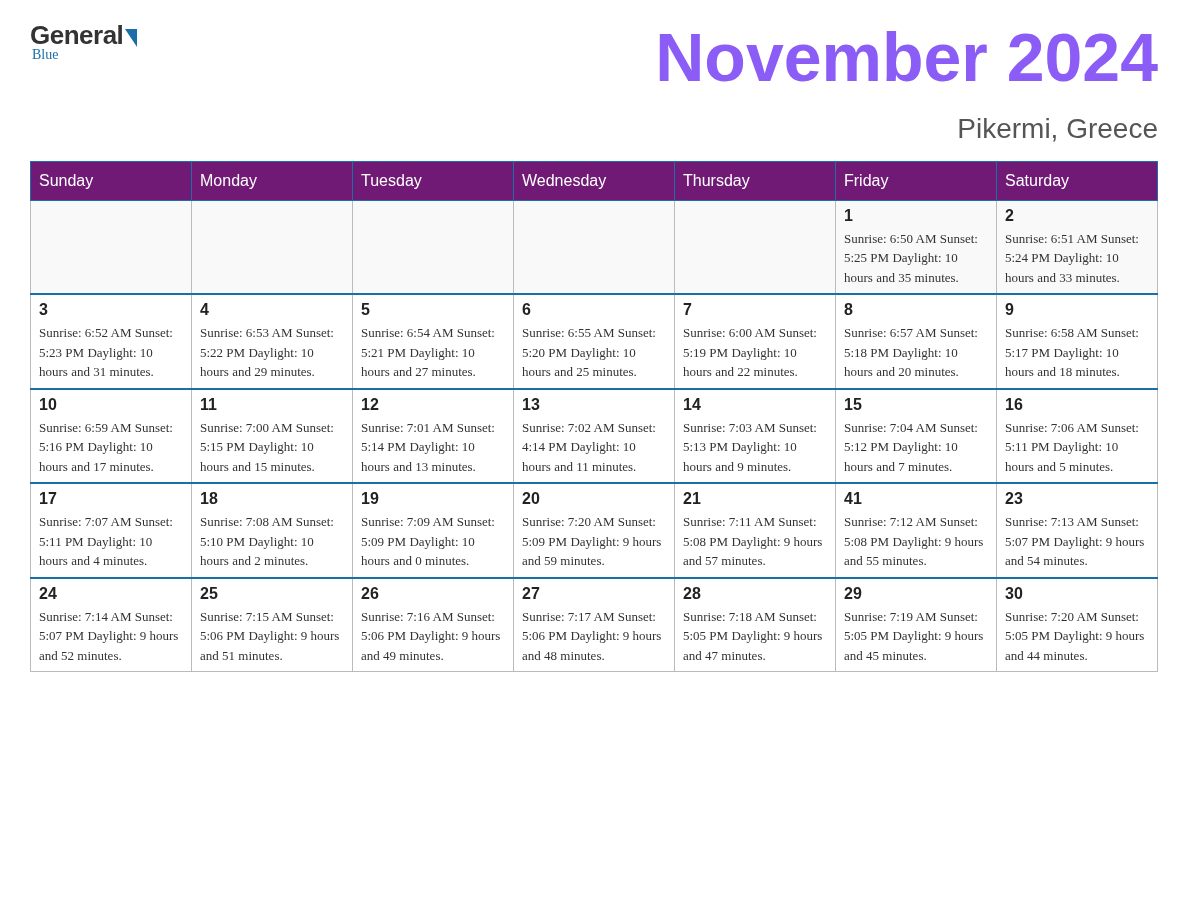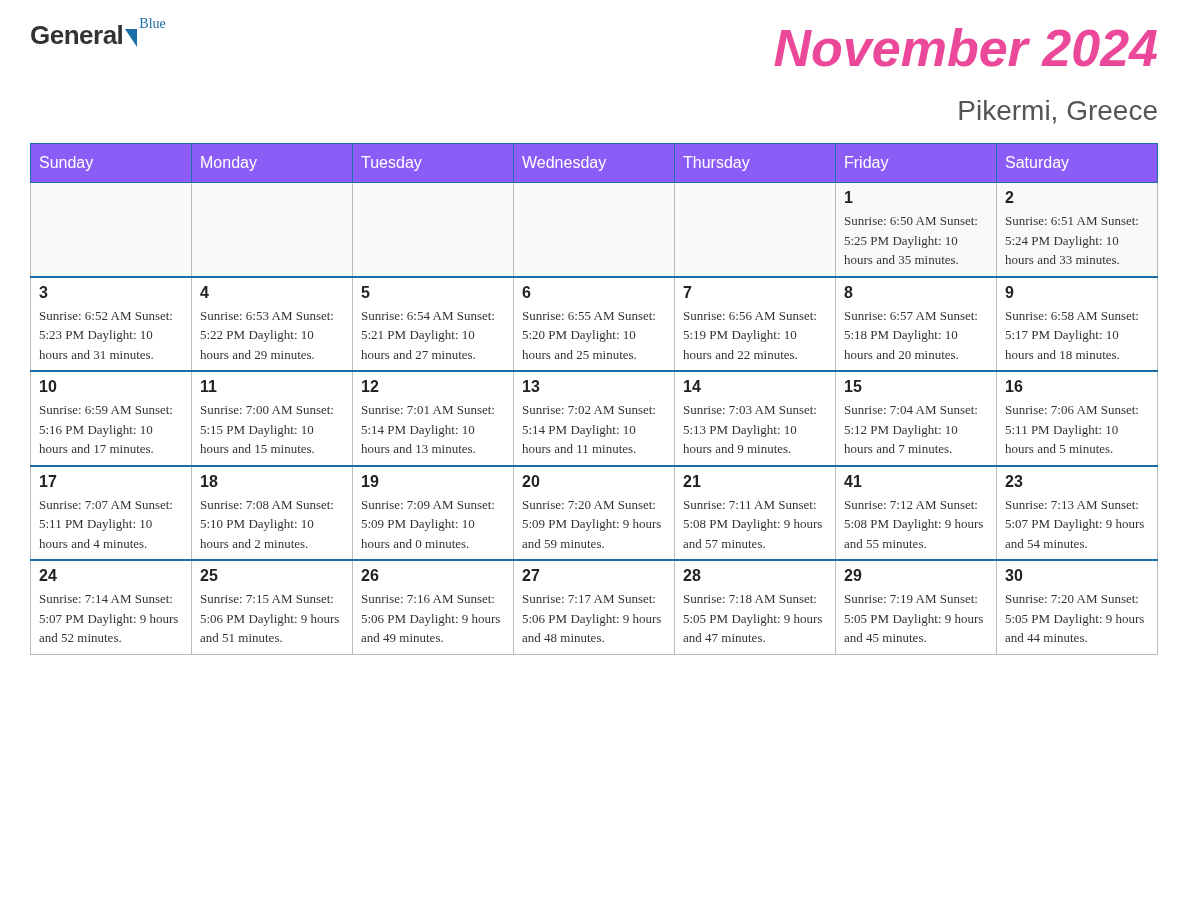--- a/index.html
+++ b/index.html
@@ -12,20 +12,21 @@
       min-height: 918px;
     }
     .header {
       display: flex;
       justify-content: space-between;
       align-items: flex-start;
       margin-bottom: 16px;
     }
     .logo {
       display: flex;
+      flex-direction: column;
       align-items: flex-start;
     }
     .logo-top {
       display: flex;
       align-items: center;
     }
     .logo-general {
       font-size: 26px;
       font-weight: bold;
       color: #333;
@@ -44,38 +45,37 @@
       font-size: 14px;
       color: #1a6fa8;
       margin-top: -4px;
       margin-left: 2px;
       font-family: Liberation Serif, serif;
     }
     .title-section {
       text-align: right;
     }
     .main-title {
-      font-size: 52px;
+      font-size: 68px;
       font-weight: bold;
-      color: #ec4899;
+      color: #8b5cf6;
       line-height: 1.1;
-      font-style: italic;
     }
     .subtitle {
       font-size: 28px;
       color: #555;
       margin-top: 18px;
     }
     .calendar {
       width: 100%;
       border-collapse: collapse;
       border: 1px solid #aaa;
     }
     .calendar th {
-      background-color: #8b5cf6;
+      background-color: #701a75;
       color: #fff;
       padding: 10px 8px;
       text-align: left;
       font-size: 16px;
       font-weight: normal;
       border: 1px solid #1a6fa8;
     }
     .calendar td {
       vertical-align: top;
       padding: 6px 8px;
@@ -175,21 +175,21 @@
 Daylight: 10 hours and 27 minutes.</div>
         </td>
         <td>
           <span class="day-number">6</span>
           <div class="day-info">Sunrise: 6:55 AM
 Sunset: 5:20 PM
 Daylight: 10 hours and 25 minutes.</div>
         </td>
         <td>
           <span class="day-number">7</span>
-          <div class="day-info">Sunrise: 6:56 AM
+          <div class="day-info">Sunrise: 6:00 AM
 Sunset: 5:19 PM
 Daylight: 10 hours and 22 minutes.</div>
         </td>
         <td>
           <span class="day-number">8</span>
           <div class="day-info">Sunrise: 6:57 AM
 Sunset: 5:18 PM
 Daylight: 10 hours and 20 minutes.</div>
         </td>
         <td>
@@ -214,21 +214,21 @@
         </td>
         <td>
           <span class="day-number">12</span>
           <div class="day-info">Sunrise: 7:01 AM
 Sunset: 5:14 PM
 Daylight: 10 hours and 13 minutes.</div>
         </td>
         <td>
           <span class="day-number">13</span>
           <div class="day-info">Sunrise: 7:02 AM
-Sunset: 5:14 PM
+Sunset: 4:14 PM
 Daylight: 10 hours and 11 minutes.</div>
         </td>
         <td>
           <span class="day-number">14</span>
           <div class="day-info">Sunrise: 7:03 AM
 Sunset: 5:13 PM
 Daylight: 10 hours and 9 minutes.</div>
         </td>
         <td>
           <span class="day-number">15</span>

